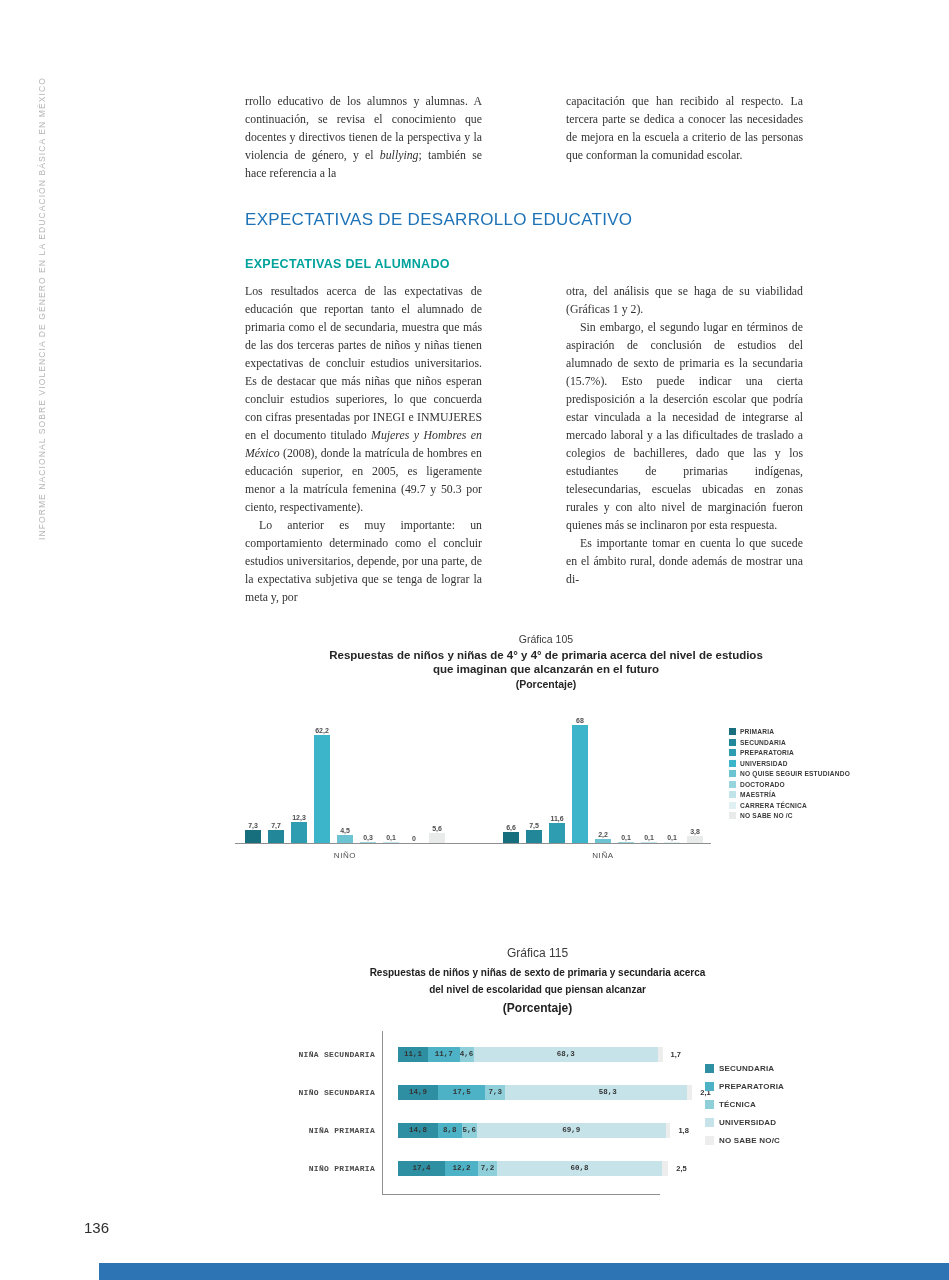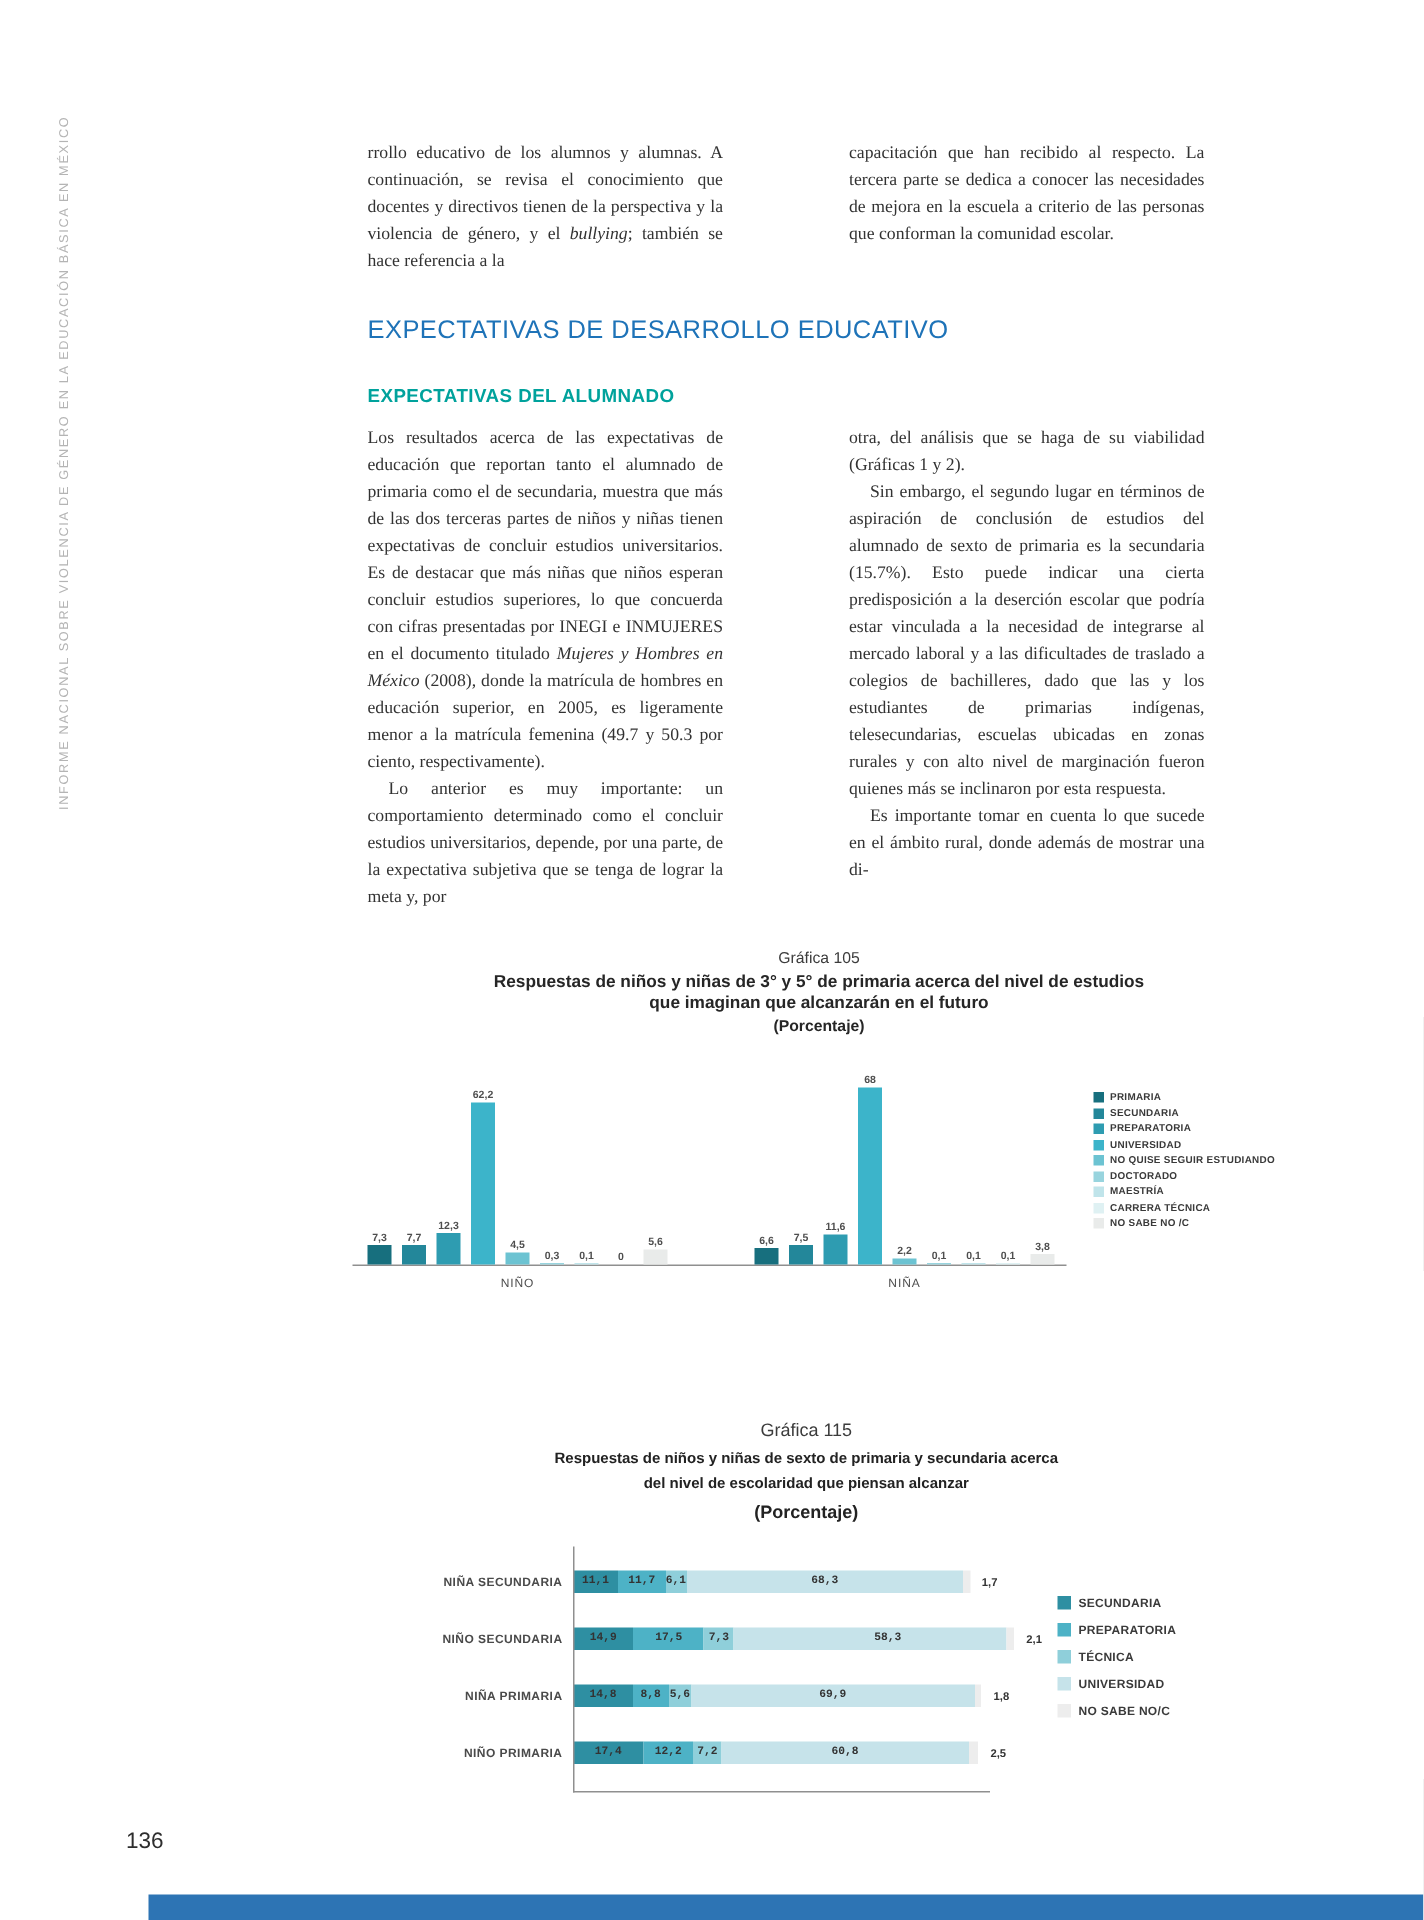--- a/index.html
+++ b/index.html
@@ -45,21 +45,21 @@
   
   .chart2{position:absolute;left:285px;top:946px;width:505px;font-family:"Liberation Sans",sans-serif;}
   .c2-title1{text-align:center;font-size:12px;color:#3c3c3c;margin-bottom:4px;}
   .c2-title2{text-align:center;font-size:10px;font-weight:700;color:#222222;line-height:17px;}
   .c2-title3{text-align:center;font-size:12px;font-weight:700;color:#222222;margin-top:3px;}
   .g115-rows{position:relative;margin-top:16px;padding:4px 0 8px 0;width:400px;}
   .g115-rows::before{content:"";position:absolute;left:97px;top:0;bottom:0;width:1px;background:#8f8f8f;}
   .g115-rows::after{content:"";position:absolute;left:97px;bottom:0;width:278px;height:1px;background:#8f8f8f;}
   .g115-row{display:flex;align-items:center;height:38px;}
   .g115-rowlabel{width:90px;text-align:right;font-size:8px;font-weight:700;color:#4a4a4a;
-    letter-spacing:0.3px;padding-right:6px;flex:0 0 auto;}
+    letter-spacing:0.3px;padding-right:22px;flex:0 0 auto;font-family:Liberation Mono, monospace;}
   .g115-bar{display:flex;height:15px;margin-left:1px;font-family:Liberation Mono, monospace;}
   .g115-seg{display:flex;align-items:center;justify-content:center;overflow:hidden;height:100%;}
   .g115-segval{font-size:7.5px;font-weight:700;color:#333333;white-space:nowrap;}
   .g115-outval{font-size:7.5px;font-weight:700;color:#333333;margin-left:8px;}
   .g115-legend{position:absolute;left:420px;top:118px;}
   .g115-legend .legend-item{margin-bottom:9px;}
   .g115-legend .legend-swatch{width:9px;height:9px;margin-right:5px;}
   .g115-legend .legend-label{font-size:8px;}
 
   .page-number{position:absolute;left:84px;top:1219px;font-size:15px;color:#2e2e2e;}
@@ -87,21 +87,21 @@
     <p class="ind">Lo anterior es muy importante: un comportamiento determinado como el concluir estudios universitarios, depende, por una parte, de la expectativa subjetiva que se tenga de lograr la meta y, por</p>
   </div>
   <div class="col body-right">
     <p>otra, del análisis que se haga de su viabilidad (Gráficas 1 y 2).</p>
     <p class="ind">Sin embargo, el segundo lugar en términos de aspiración de conclusión de estudios del alumnado de sexto de primaria es la secundaria (15.7%). Esto puede indicar una cierta predisposición a la deserción escolar que podría estar vinculada a la necesidad de integrarse al mercado laboral y a las dificultades de traslado a colegios de bachilleres, dado que las y los estudiantes de primarias indígenas, telesecundarias, escuelas ubicadas en zonas rurales y con alto nivel de marginación fueron quienes más se inclinaron por esta respuesta.</p>
     <p class="ind">Es importante tomar en cuenta lo que sucede en el ámbito rural, donde además de mostrar una di-</p>
   </div>
 
   <div class="chart1">
     <div class="c-title1">Gráfica 105</div>
-    <div class="c-title2">Respuestas de niños y niñas de 3° y 5° de primaria acerca del nivel de estudios</div>
+    <div class="c-title2">Respuestas de niños y niñas de 4° y 4° de primaria acerca del nivel de estudios</div>
     <div class="c-title2">que imaginan que alcanzarán en el futuro</div>
     <div class="c-title3">(Porcentaje)</div>
     <div class="g105-plotwrap">
       <div class="g105-bars" id="g105-bars">
           <div class="g105-group">
             <div class="g105-barwrap">
               <div class="g105-val">7,3</div>
               <div class="g105-bar" style="height: 12.6533px; background: rgb(23, 111, 126);"></div>
             </div>
             <div class="g105-barwrap">
@@ -230,21 +230,21 @@
         <div class="g115-row">
           <div class="g115-rowlabel">NIÑA SECUNDARIA</div>
           <div class="g115-bar">
             <div class="g115-seg" style="width: 29.97px; background: rgb(46, 143, 162);">
               <span class="g115-segval">11,1</span>
             </div>
             <div class="g115-seg" style="width: 31.59px; background: rgb(77, 178, 198);">
               <span class="g115-segval">11,7</span>
             </div>
             <div class="g115-seg" style="width: 14.04px; background: rgb(143, 207, 218);">
-              <span class="g115-segval">6,1</span>
+              <span class="g115-segval">4,6</span>
             </div>
             <div class="g115-seg" style="width: 184.41px; background: rgb(198, 227, 234);">
               <span class="g115-segval">68,3</span>
             </div>
             <div class="g115-seg" style="width: 4.59px; background: rgb(237, 237, 237);"></div>
           </div>
           <div class="g115-outval">1,7</div>
         </div>
         <div class="g115-row">
           <div class="g115-rowlabel">NIÑO SECUNDARIA</div>

